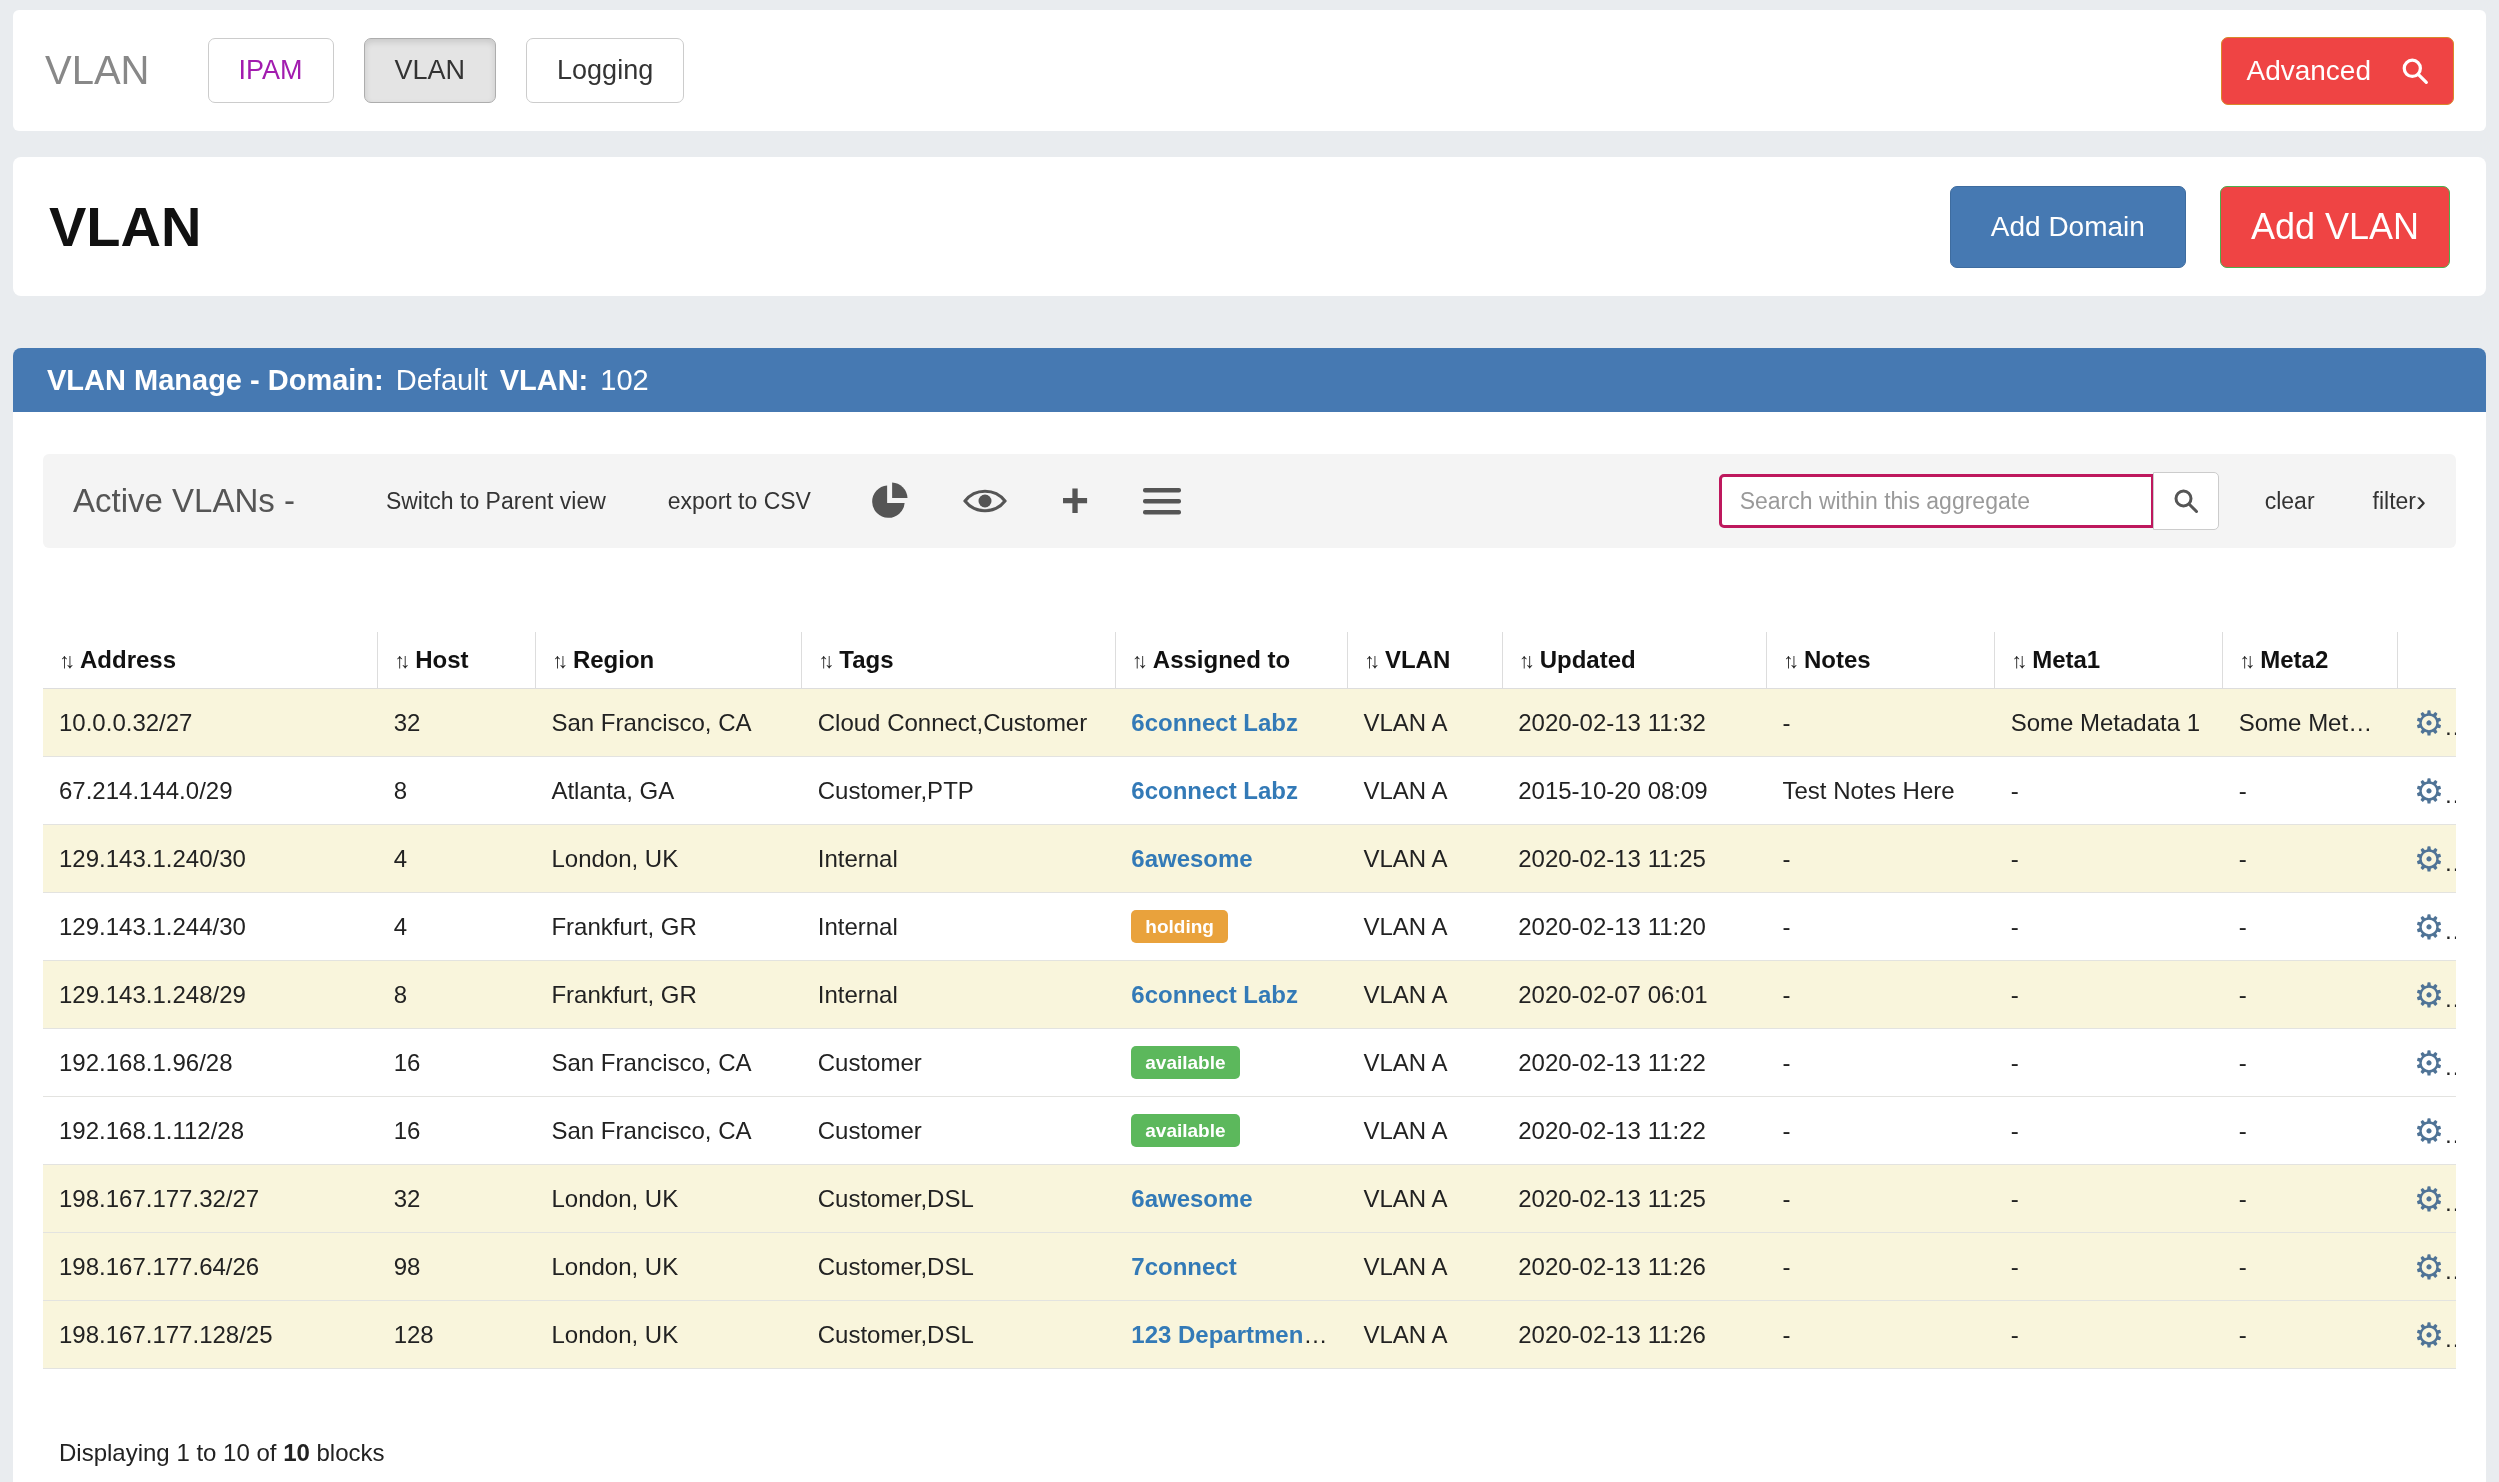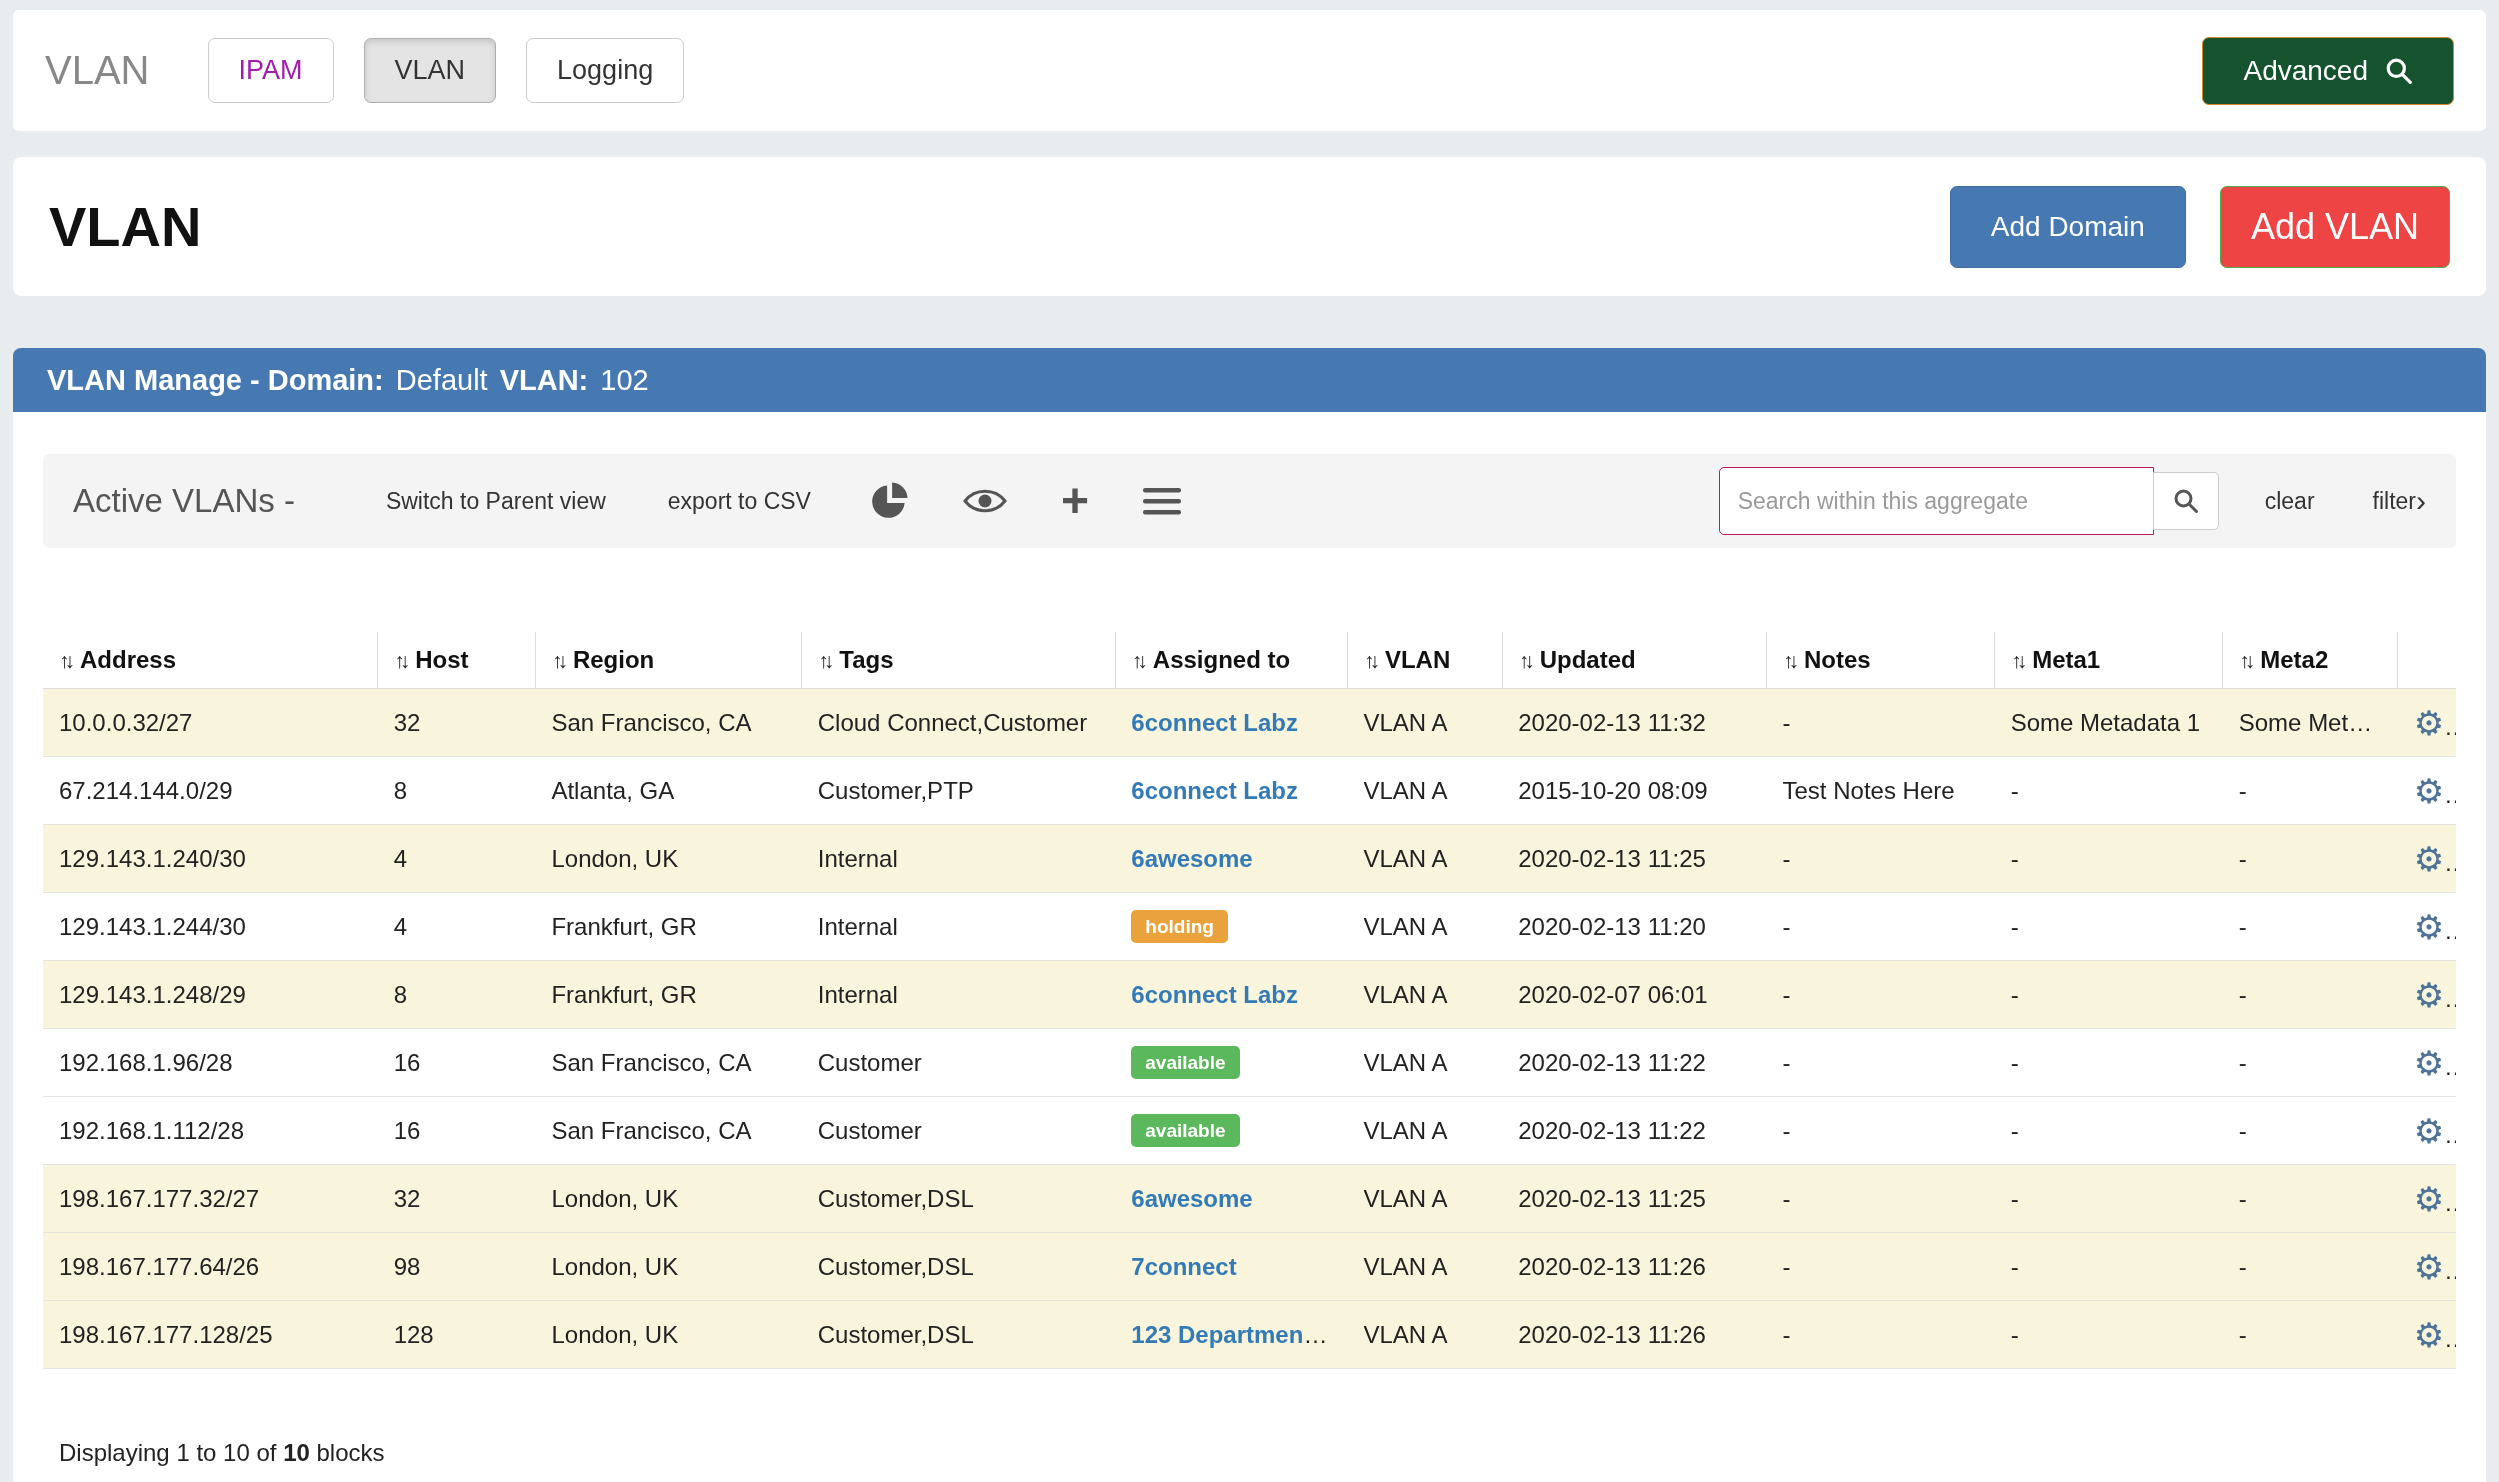--- a/index.html
+++ b/index.html
@@ -25,23 +25,23 @@
   .nav-tabs { display: flex; gap: 30px; }
   .btn { cursor: pointer; border-radius: 7px; }
   .tab-btn {
     background: #fff; border: 1px solid #ccc;
     padding: 16px 30px; font-size: 27px; color: #333;
   }
   .tab-btn.blue { color: #a21caf; }
   .tab-btn.active { background: #e4e4e4; border-color: #adadad; box-shadow: inset 0 3px 6px rgba(0,0,0,.12); }
   .advanced-btn {
     margin-left: auto;
-    background: #14532d; border: 1px solid #d9882a; color: #fff;
-    padding: 17px 40px; font-size: 28px;
-    display: inline-flex; align-items: center; gap: 17px;
+    background: #ef4444; border: 1px solid #d9882a; color: #fff;
+    padding: 17px 24px; font-size: 28px;
+    display: inline-flex; align-items: center; gap: 30px;
   }
 
   
   .header-card {
     margin: 26px 13px 0;
     background: #fff; border-radius: 8px;
     height: 139px;
     display: flex; align-items: center;
     padding: 0 36px;
   }
@@ -80,22 +80,22 @@
   .toolbar-title { font-size: 33px; color: #555; margin-right: 62px; white-space: nowrap; }
   .toolbar-link { font-size: 23px; color: #333; text-decoration: none; cursor: pointer; white-space: nowrap; }
   .toolbar-link.sw { margin-right: 62px; margin-left: 29px; }
   .toolbar-link.ex { margin-right: 58px; }
   .icon-group { display: flex; align-items: center; gap: 54px; }
   .icon-btn { background: none; border: none; padding: 0; cursor: pointer; display: flex; align-items: center; }
   .plus-glyph { font-size: 48px; font-weight: bold; color: #555; line-height: 1; }
 
   .search-group { margin-left: auto; display: flex; align-items: center; }
   .search-input {
-    width: 435px; height: 68px;
-    border: 1px solid #be185d; border-radius: 5px 0 0 5px;
+    width: 435px; height: 54px;
+    border: 3px solid #be185d; border-radius: 5px 0 0 5px;
     padding: 0 18px; font-size: 23px; color: #333; background: #fff; outline: none;
   }
   .search-input::placeholder { color: #9a9a9a; }
   .search-btn {
     height: 58px; width: 66px; margin-left: -1px;
     background: #fff; border: 1px solid #ccc; border-radius: 0 5px 5px 0;
     display: flex; align-items: center; justify-content: center;
     color: #555; cursor: pointer;
   }
   .clear-link { margin-left: 46px; }

